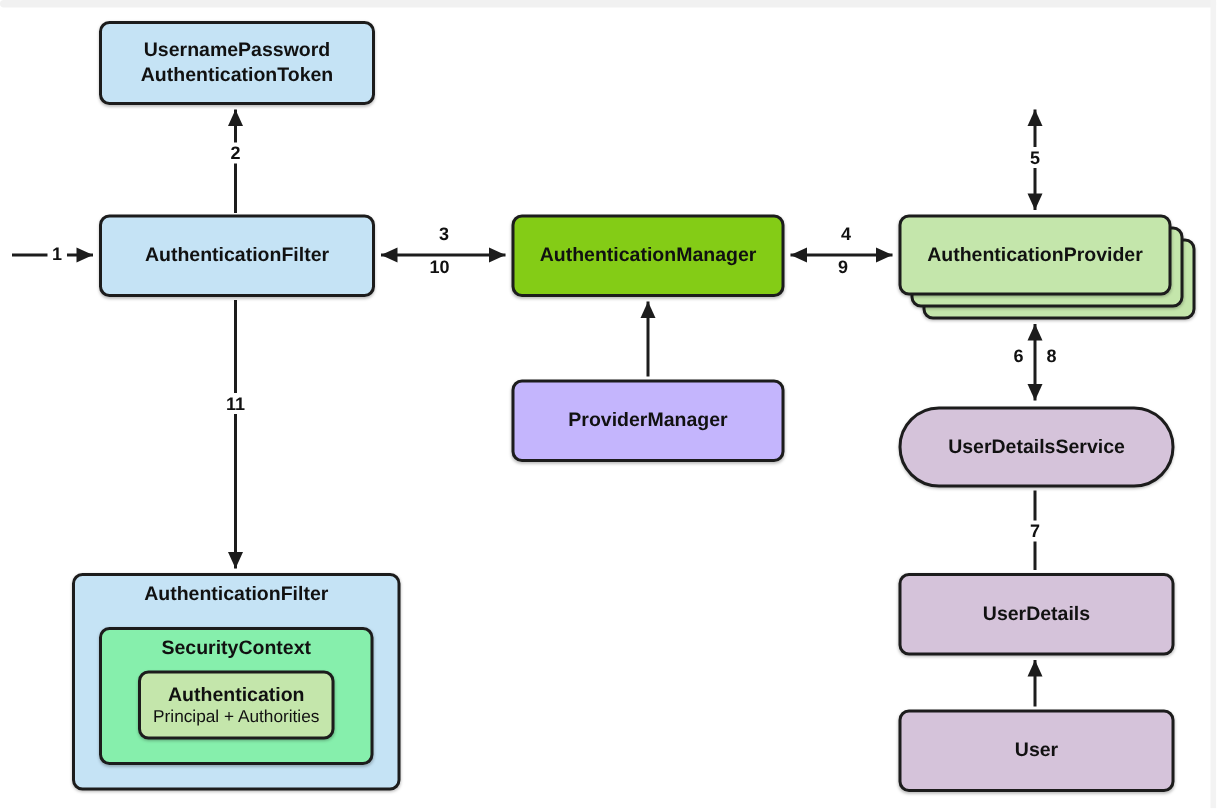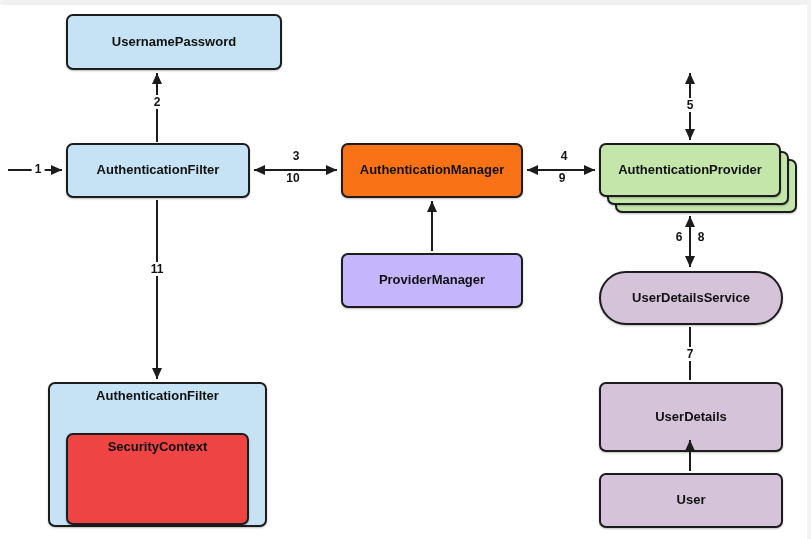--- a/index.html
+++ b/index.html
@@ -30,61 +30,66 @@
   .edge-num.halo{background:#ffffff;padding:1px 3px;}
 </style>
 </head>
 <body>
 
 <div id="canvas">
 
   <div class="chrome-strip-top"></div>
   <div class="chrome-strip-right"></div>
 
-  <div class="node" style="left: 66px; top: 14px; width: 216px; height: 56px; background-color: rgb(197, 227, 245);">
+  <div class="node" style="left: 66px; top: 14px; width: 184px; height: 56px; background-color: rgb(197, 227, 245);">
     <span>UsernamePassword</span>
+    <span>AuthenticationToken</span>
   </div>
 
   <div class="node" style="left: 66px; top: 143px; width: 184px; height: 55px; background-color: rgb(197, 227, 245);">
     <span>AuthenticationFilter</span>
   </div>
 
-  <div class="node" style="left: 341px; top: 143px; width: 182px; height: 55px; background-color: #f97316;">
+  <div class="node" style="left: 341px; top: 143px; width: 182px; height: 55px; background-color: #84cc16;">
     <span>AuthenticationManager</span>
   </div>
 
   <div class="node" style="left: 341px; top: 253px; width: 182px; height: 55px; background-color: #c4b5fd;">
     <span>ProviderManager</span>
   </div>
 
 
   <div style="position:absolute;left:599px;top:143px;width:198px;height:75px;">
     <div class="stack-layer" style="left: 16px; top: 16px; width: 182px; height: 54px; background-color: rgb(196, 230, 171);"></div>
     <div class="stack-layer" style="left: 8px; top: 8px; width: 182px; height: 54px; background-color: rgb(196, 230, 171);"></div>
     <div class="node" style="left: 0px; top: 0px; width: 182px; height: 54px; background-color: rgb(196, 230, 171);">
       <span>AuthenticationProvider</span>
     </div>
   </div>
 
   <div class="node" style="left: 599px; top: 271px; width: 184px; height: 54px; background-color: rgb(213, 195, 218); border-radius: 27px;">
     <span>UserDetailsService</span>
   </div>
 
-  <div class="node" style="left: 599px; top: 382px; width: 184px; height: 70px; background-color: rgb(213, 195, 218);">
+  <div class="node" style="left: 599px; top: 382px; width: 184px; height: 55px; background-color: rgb(213, 195, 218);">
     <span>UserDetails</span>
   </div>
 
   <div class="node" style="left: 599px; top: 473px; width: 184px; height: 55px; background-color: rgb(213, 195, 218); align-items: center;">
     <span>User</span>
   </div>
 
   <div class="node container" style="left: 48px; top: 382px; width: 219px; height: 145px; background-color: rgb(197, 227, 245);">
     <span>AuthenticationFilter</span>
-    <div class="node container" style="left: 16px; top: 34px; width: 183px; height: 92px; background-color: #ef4444; margin-top: 15px;">
+    <div class="node container" style="left: 16px; top: 34px; width: 183px; height: 92px; background-color: #86efac;">
       <span>SecurityContext</span>
+      <div class="node" style="left: 24px; top: 27px; width: 131px; height: 46px; background-color: rgb(196, 230, 171);">
+        <span>Authentication</span>
+        <span class="sublabel">Principal + Authorities</span>
+      </div>
     </div>
   </div>
 
   <svg class="edges" width="811" height="539" viewBox="0 0 811 539">
     <defs>
       <marker id="ah" viewBox="0 0 12 12" refX="11" refY="6" markerWidth="14" markerHeight="12" markerUnits="userSpaceOnUse" orient="auto-start-reverse">
         <path d="M0,1 L11,6 L0,11 z" fill="#1c1c1c"></path>
       </marker>
     </defs>
     <g stroke="#1c1c1c" stroke-width="2">

